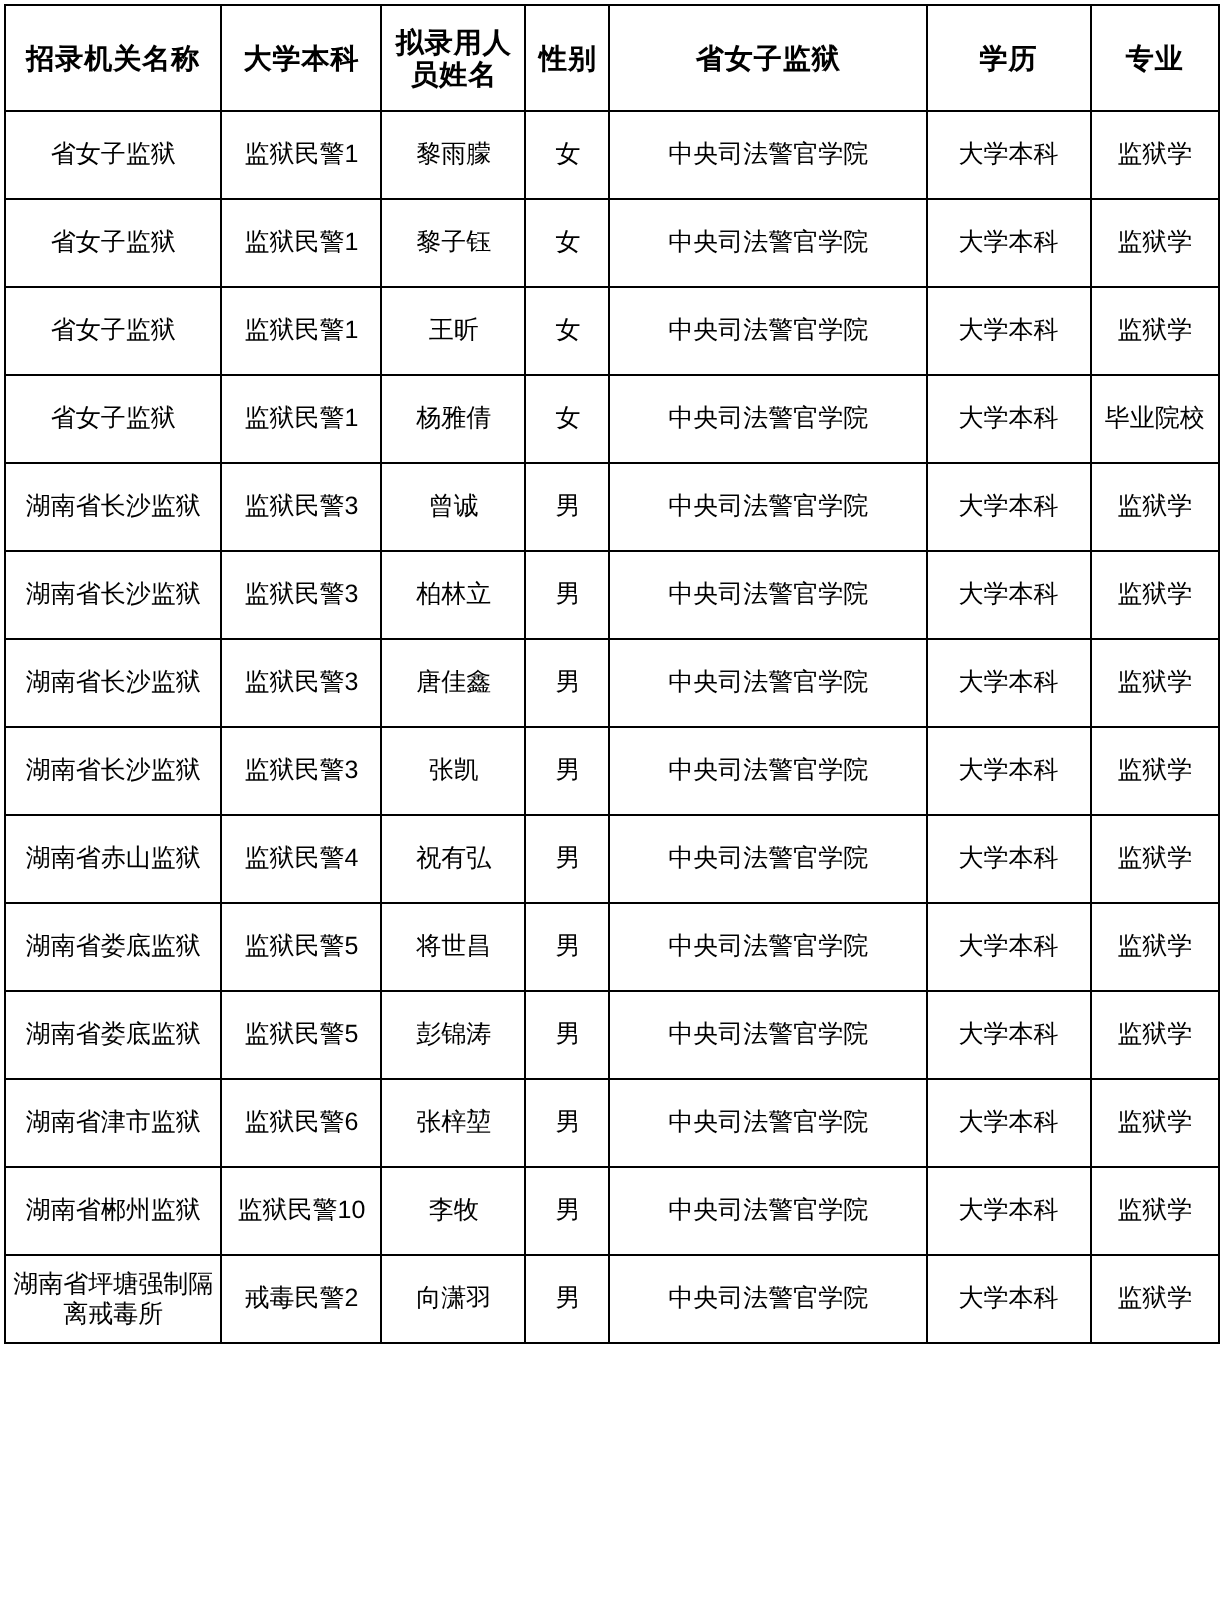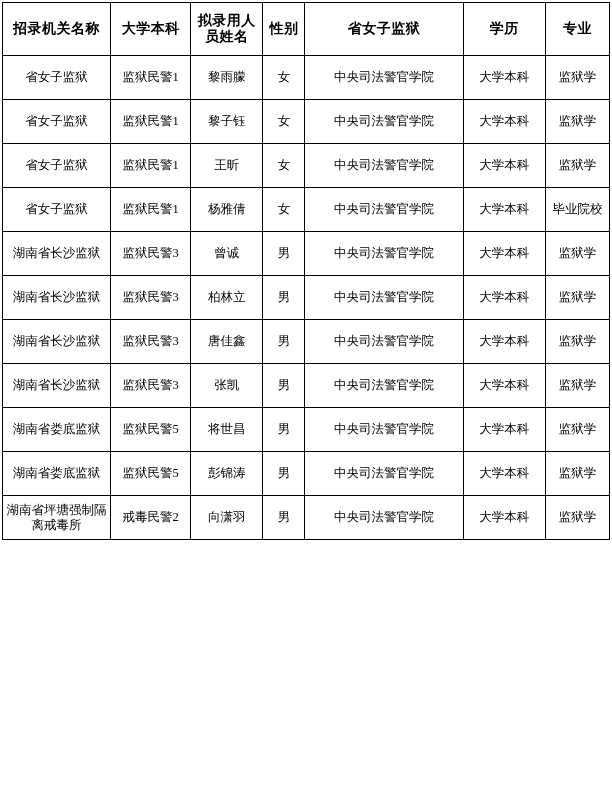--- a/index.html
+++ b/index.html
@@ -11,21 +11,20 @@
     width: 612px;
     height: 801px;
     font-family: "Liberation Sans", sans-serif;
     color: #000000;
   }
   #sheet {
     width: 612px;
     height: 801px;
     position: relative;
     overflow: hidden;
-    font-family: Liberation Serif, serif;
   }
   table.recruit {
     border-collapse: collapse;
     table-layout: fixed;
     width: 608px;
     margin: 2px 0 0 2px;
   }
   table.recruit th,
   table.recruit td {
     border: 1px solid #000000;
@@ -155,32 +154,59 @@
         <tr>
           <td class="org">湖南省长沙监狱</td>
           <td class="pos">监狱民警3</td>
           <td class="name">张凯</td>
           <td class="gender">男</td>
           <td class="school">中央司法警官学院</td>
           <td class="degree">大学本科</td>
           <td class="major">监狱学</td>
         </tr>
         <tr>
+          <td class="org">湖南省赤山监狱</td>
+          <td class="pos">监狱民警4</td>
+          <td class="name">祝有弘</td>
+          <td class="gender">男</td>
+          <td class="school">中央司法警官学院</td>
+          <td class="degree">大学本科</td>
+          <td class="major">监狱学</td>
+        </tr>
+        <tr>
           <td class="org">湖南省娄底监狱</td>
           <td class="pos">监狱民警5</td>
           <td class="name">将世昌</td>
           <td class="gender">男</td>
           <td class="school">中央司法警官学院</td>
           <td class="degree">大学本科</td>
           <td class="major">监狱学</td>
         </tr>
         <tr>
           <td class="org">湖南省娄底监狱</td>
           <td class="pos">监狱民警5</td>
           <td class="name">彭锦涛</td>
+          <td class="gender">男</td>
+          <td class="school">中央司法警官学院</td>
+          <td class="degree">大学本科</td>
+          <td class="major">监狱学</td>
+        </tr>
+        <tr>
+          <td class="org">湖南省津市监狱</td>
+          <td class="pos">监狱民警6</td>
+          <td class="name">张梓堃</td>
+          <td class="gender">男</td>
+          <td class="school">中央司法警官学院</td>
+          <td class="degree">大学本科</td>
+          <td class="major">监狱学</td>
+        </tr>
+        <tr>
+          <td class="org">湖南省郴州监狱</td>
+          <td class="pos">监狱民警10</td>
+          <td class="name">李牧</td>
           <td class="gender">男</td>
           <td class="school">中央司法警官学院</td>
           <td class="degree">大学本科</td>
           <td class="major">监狱学</td>
         </tr>
         <tr>
           <td class="org">湖南省坪塘强制隔离戒毒所</td>
           <td class="pos">戒毒民警2</td>
           <td class="name">向潇羽</td>
           <td class="gender">男</td>

